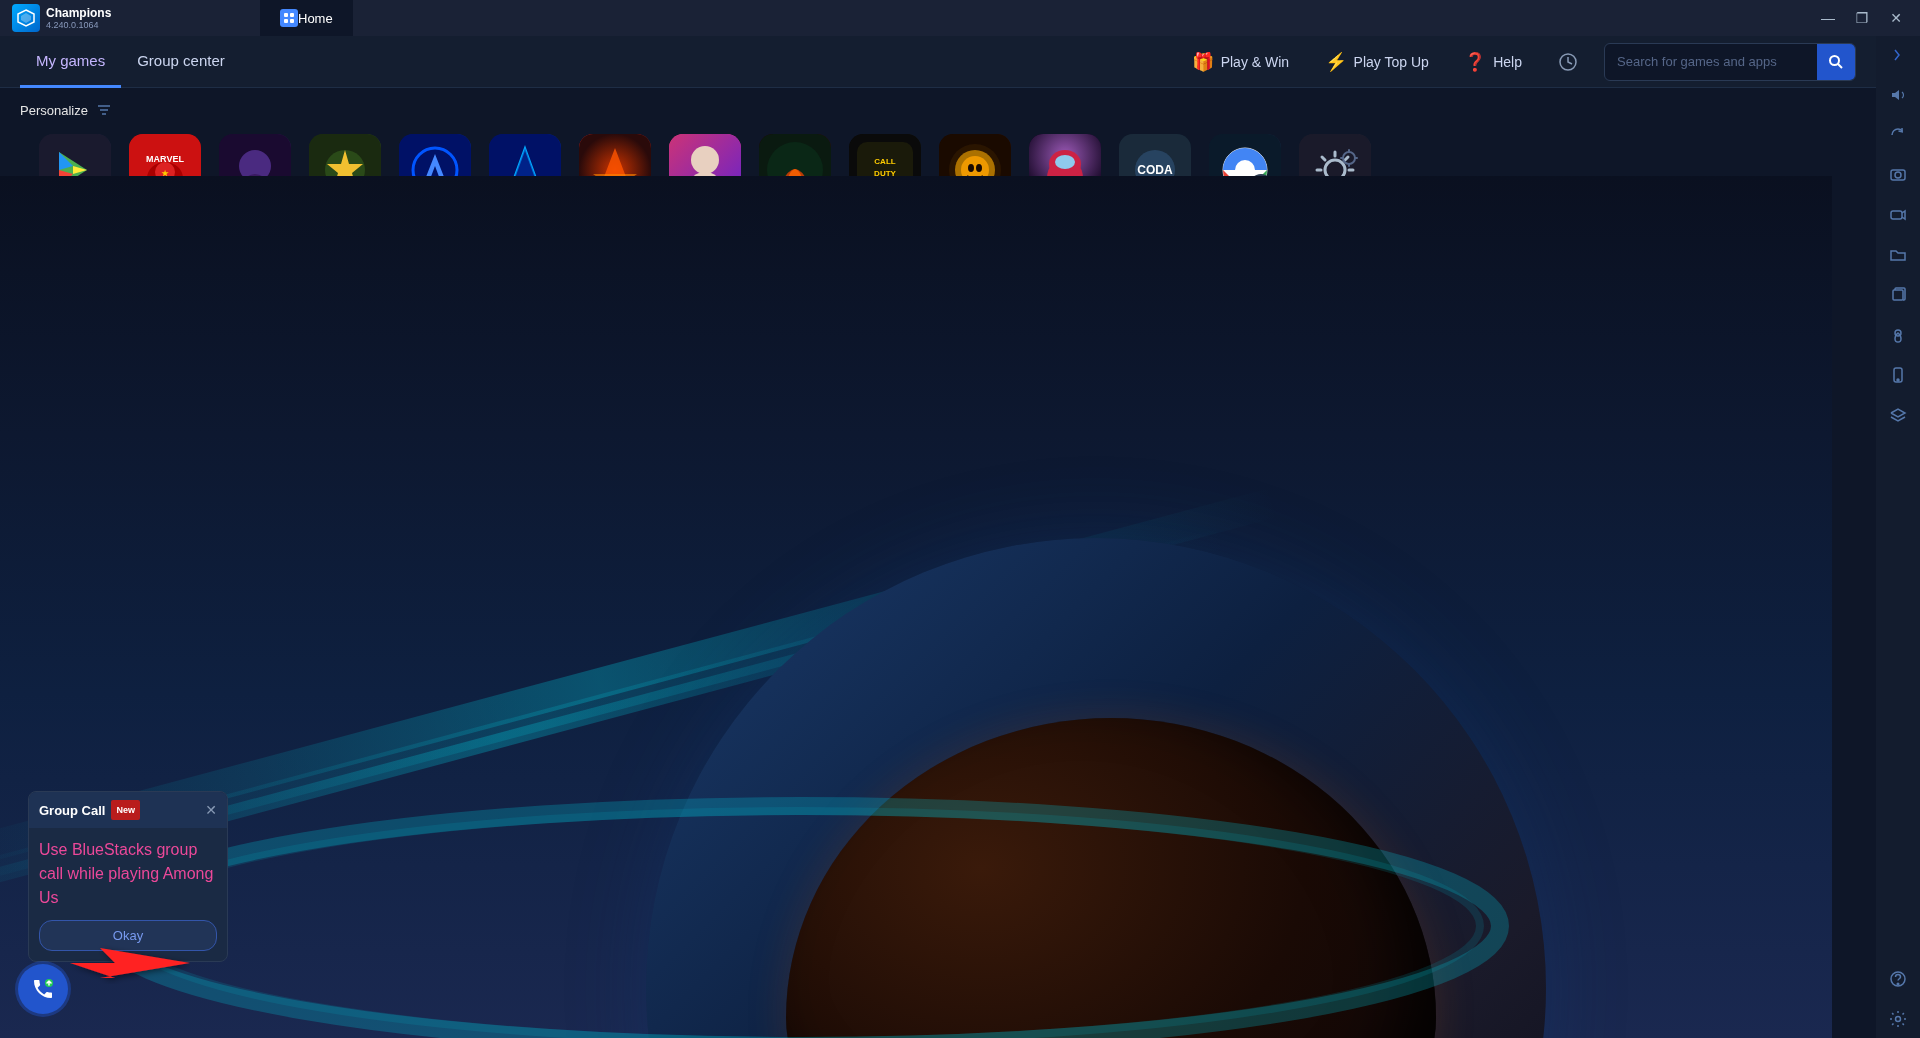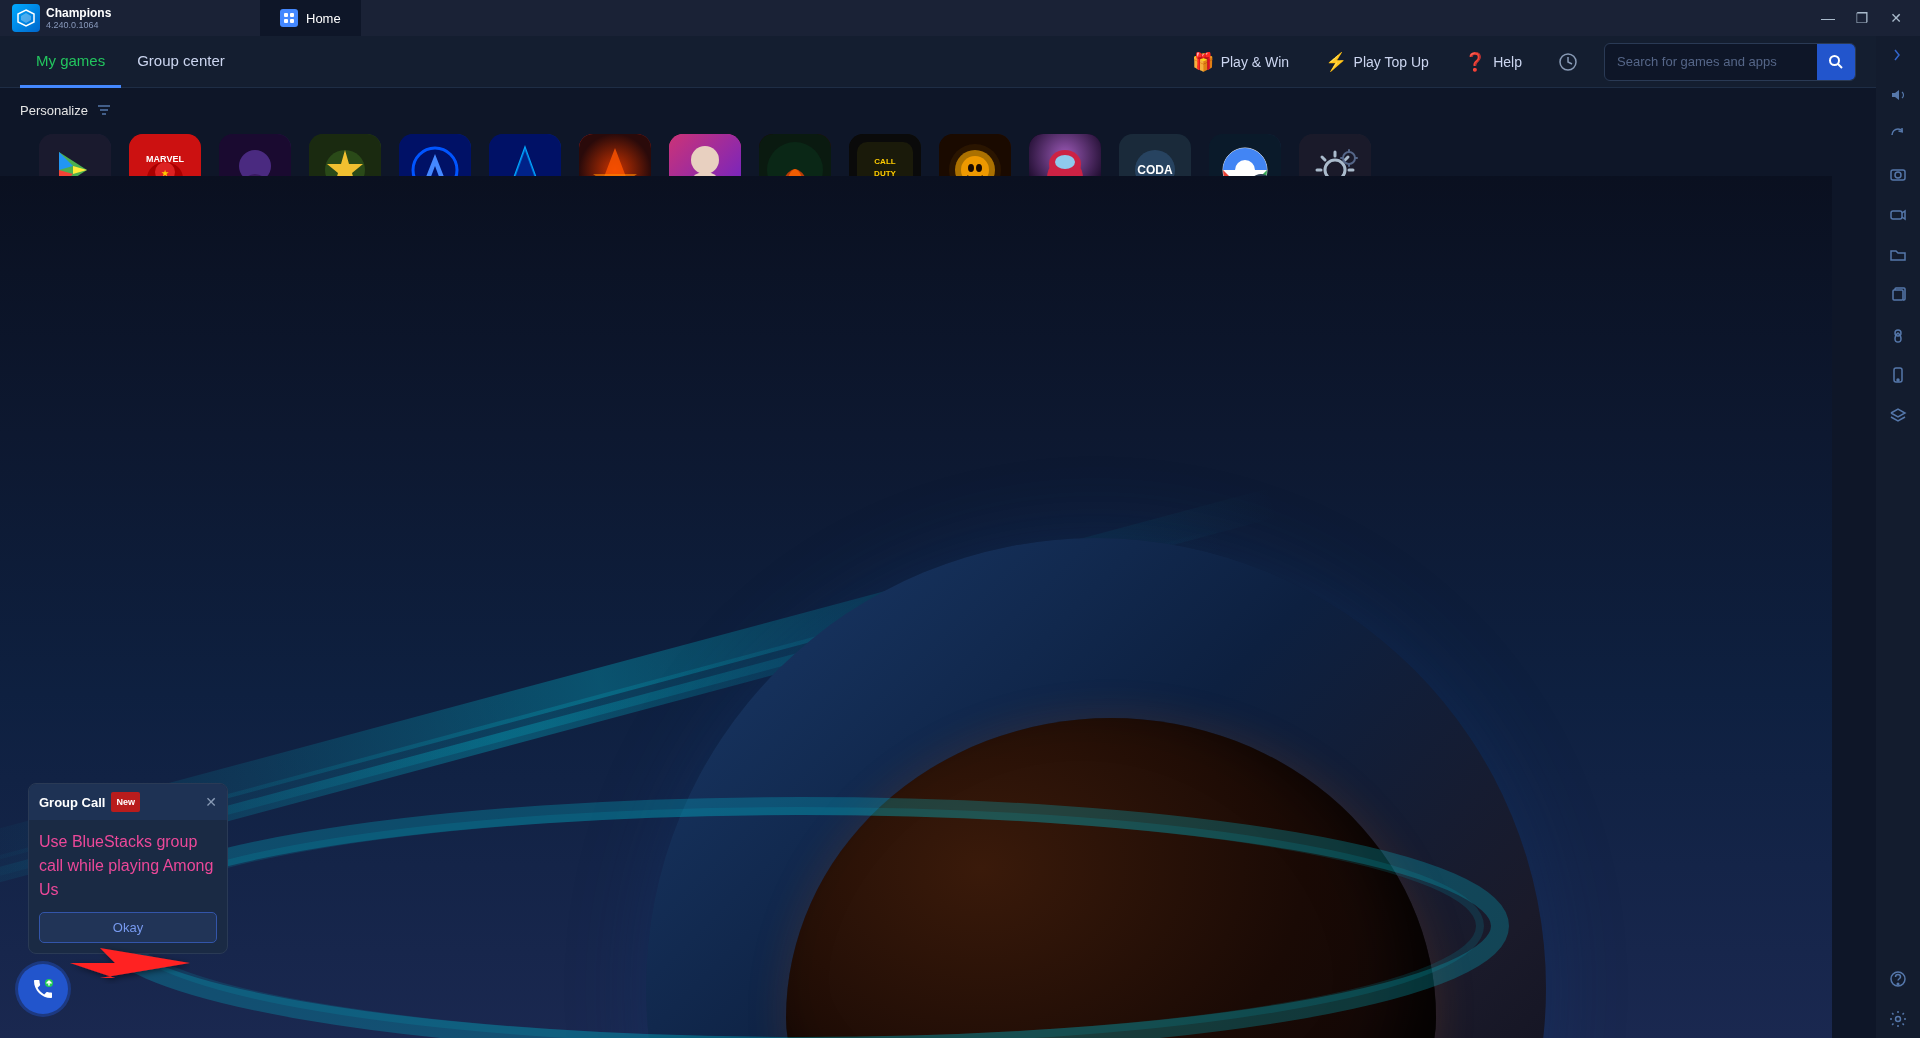--- a/index.html
+++ b/index.html
@@ -41,21 +41,20 @@
       font-size: 12px;
       font-weight: 600;
     }
     #titlebar .brand-version {
       color: #8899bb;
       font-size: 9px;
     }
     #titlebar .tab-home {
       display: flex;
       align-items: center;
-      gap: 8px;
       background: #0e1628;
       padding: 0 20px;
       height: 100%;
       color: white;
       font-size: 13px;
       cursor: pointer;
     }
     #titlebar .tab-home .tab-icon {
       width: 18px; height: 18px;
       background: #4488ff;
@@ -132,21 +131,21 @@
       display: flex;
       align-items: center;
       color: #ccd6f0;
       font-size: 15px;
       font-weight: 500;
       cursor: pointer;
       border-bottom: 3px solid transparent;
     }
     .nav-tab.active {
       border-bottom: 3px solid #4488ff;
-      color: #22c55e;
+      color: #c4b5fd;
     }
     .nav-spacer { flex: 1; }
     .nav-actions {
       display: flex;
       align-items: center;
       gap: 16px;
     }
     .nav-action-btn {
       display: flex;
       align-items: center;
@@ -287,21 +286,21 @@
       background: linear-gradient(90deg, transparent, rgba(0,180,200,0.15), rgba(0,200,220,0.3), rgba(0,180,200,0.15), transparent);
       transform: rotateZ(-15deg);
     }
     .ring-band:nth-child(1) { bottom: 340px; left: -100px; }
     .ring-band:nth-child(2) { bottom: 310px; left: -150px; height: 20px; background: linear-gradient(90deg, transparent, rgba(0,180,200,0.1), rgba(0,200,220,0.2), rgba(0,180,200,0.1), transparent); }
     .ring-band:nth-child(3) { bottom: 290px; left: -200px; height: 15px; }
 
     
     #notification-popup {
       position: absolute;
-      bottom: 84px;
+      bottom: 76px;
       left: 28px;
       width: 200px;
       background: #1a2a44;
       border: 1px solid #2a3a55;
       border-radius: 8px;
       z-index: 200;
       overflow: hidden;
     }
     .popup-header {
       background: #1e3254;
@@ -341,21 +340,21 @@
     }
     .popup-ok-btn {
       display: block;
       width: calc(100% - 20px);
       margin: 0 10px 10px;
       background: rgba(100,150,255,0.1);
       border: 1px solid #3355aa;
       color: #7799ee;
       font-size: 13px;
       padding: 7px;
-      border-radius: 5px;
+      border-radius: 13px;
       cursor: pointer;
       text-align: center;
     }
 
     
     #call-button {
       position: absolute;
       bottom: 24px;
       left: 18px;
       width: 50px; height: 50px;

